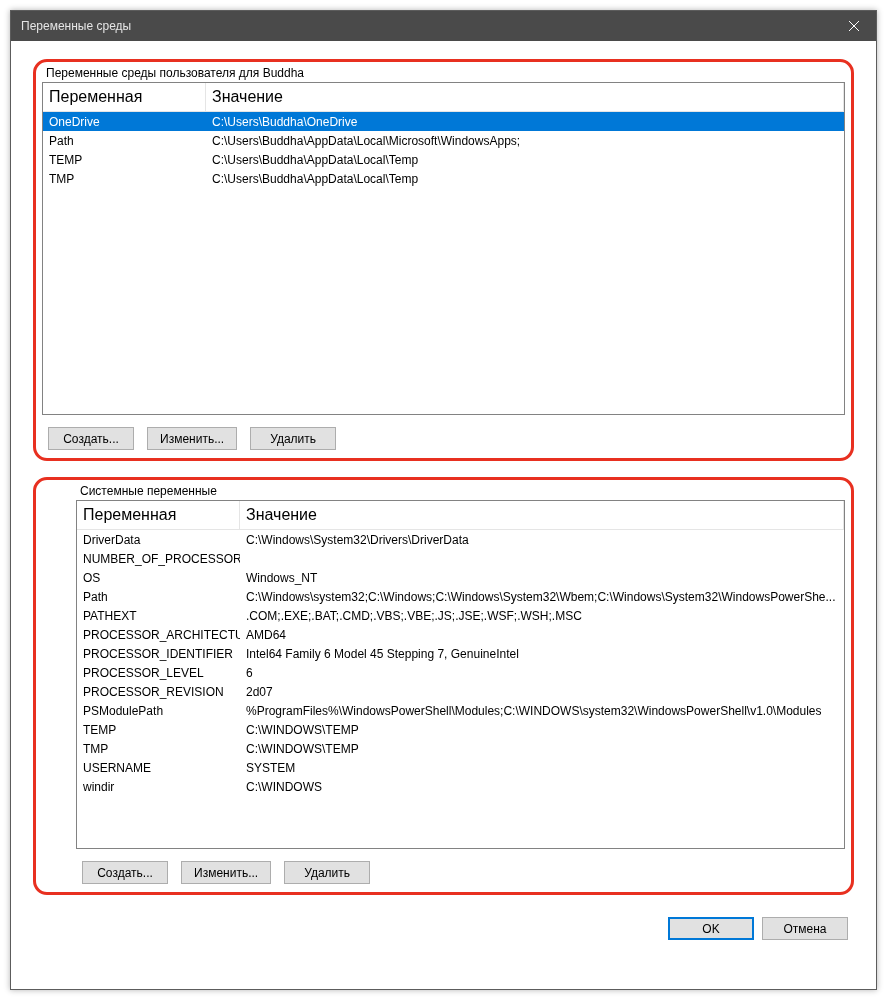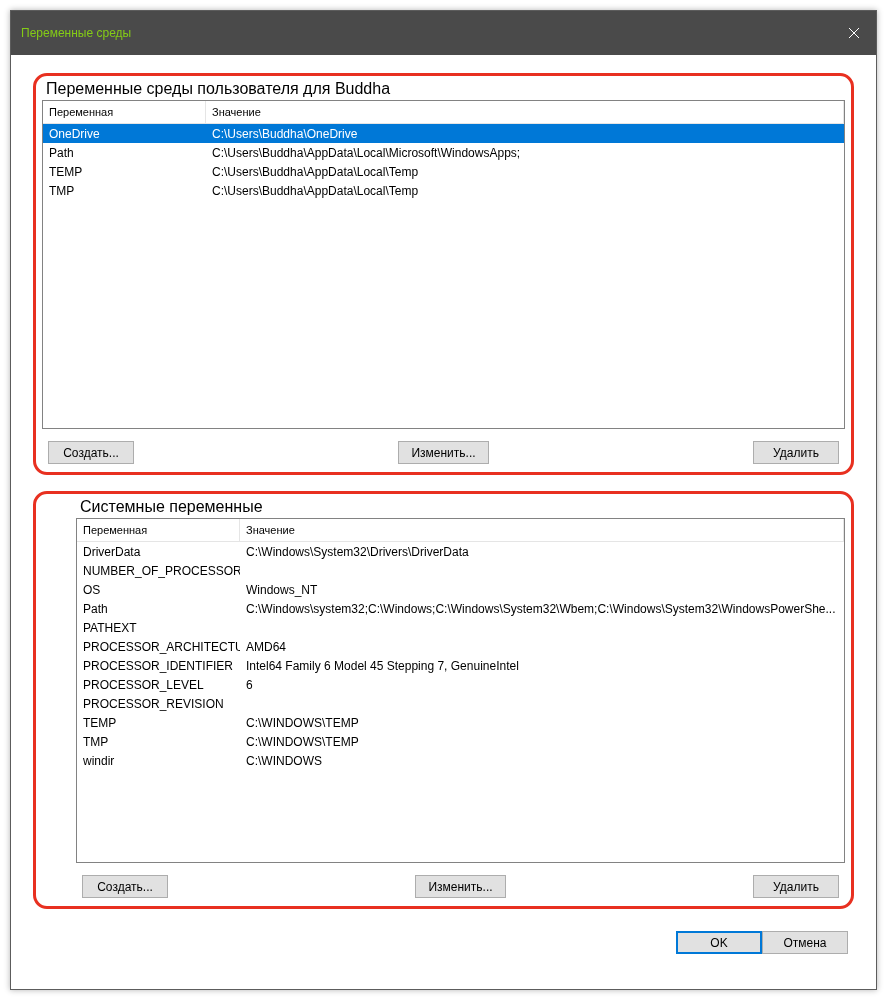--- a/index.html
+++ b/index.html
@@ -17,22 +17,22 @@
     width: 100%;
     height: 980px;
     border: 1px solid #5c5c5c;
     background: #fff;
     box-shadow: 0 0 6px rgba(0,0,0,.3);
     display: flex;
     flex-direction: column;
   }
   .titlebar {
     background: #4a4a4a;
-    color: #84cc16;
-    height: 44px;
+    color: #e5e5e5;
+    height: 30px;
     display: flex;
     align-items: center;
     justify-content: space-between;
     padding: 0 0 0 10px;
     font-size: 12px;
   }
   .titlebar .close {
     width: 45px;
     height: 30px;
     display: flex;
@@ -50,77 +50,78 @@
   .section-wrap {
     border: 3px solid #e83020;
     border-radius: 14px;
     padding: 4px 6px 6px 6px;
     display: flex;
     flex-direction: column;
   }
   .section-wrap.first { flex: 0 0 402px; }
   .section-wrap.second { flex: 0 0 418px; margin-top: 16px; padding-left: 40px; }
   .group-label {
-    font-size: 16px;
+    font-size: 12px;
     padding: 0 4px 2px 4px;
   }
   .listview {
     flex: 1;
     border: 1px solid #828282;
     background: #fff;
     overflow: hidden;
     display: flex;
     flex-direction: column;
   }
   .lv-header {
     display: flex;
     background: #fff;
     border-bottom: 1px solid #e5e5e5;
   }
   .lv-header > div {
     padding: 5px 6px;
-    font-size: 11px;
+    font-size: 16px;
     border-right: 1px solid #e5e5e5;
   }
   .col-name { width: 163px; flex: 0 0 163px; }
   .col-value { flex: 1; }
   .lv-body { flex: 1; overflow: hidden; }
   .lv-row {
     display: flex;
     height: 19px;
     align-items: center;
     font-size: 12px;
   }
   .lv-row > div { padding: 0 6px; white-space: nowrap; overflow: hidden; }
   .lv-row.selected { background: #0078d7; color: #fff; }
   .lv-row.focus { background: #f5f5f5; }
   .button-row {
     display: flex;
-    justify-content: space-between;
-    gap: 4px;
+    justify-content: flex-start;
+    gap: 13px;
     padding: 12px 6px 2px 6px;
   }
   button.win {
     min-width: 86px;
     height: 23px;
     background: #e1e1e1;
     border: 1px solid #adadad;
     font-family: inherit;
     font-size: 12px;
     padding: 0 12px;
     cursor: default;
   }
   button.win.default {
     border: 2px solid #0078d7;
     padding: 0 11px;
     height: 23px;
   }
   .bottom-buttons {
     display: flex;
     justify-content: flex-end;
+    gap: 8px;
     padding: 22px 6px 2px 6px;
   }
 </style>
 </head>
 <body>
 
 <div class="window">
   <div class="titlebar">
     <span>Переменные среды</span>
     <div class="close">
@@ -184,43 +185,53 @@
             <div class="lv-row">
               <div class="col-name">OS</div>
               <div class="col-value">Windows_NT</div>
             </div>
             <div class="lv-row">
               <div class="col-name">Path</div>
               <div class="col-value">C:\Windows\system32;C:\Windows;C:\Windows\System32\Wbem;C:\Windows\System32\WindowsPowerShe...</div>
             </div>
             <div class="lv-row">
               <div class="col-name">PATHEXT</div>
+              <div class="col-value">.COM;.EXE;.BAT;.CMD;.VBS;.VBE;.JS;.JSE;.WSF;.WSH;.MSC</div>
             </div>
             <div class="lv-row">
               <div class="col-name">PROCESSOR_ARCHITECTURE</div>
               <div class="col-value">AMD64</div>
             </div>
             <div class="lv-row">
               <div class="col-name">PROCESSOR_IDENTIFIER</div>
               <div class="col-value">Intel64 Family 6 Model 45 Stepping 7, GenuineIntel</div>
             </div>
             <div class="lv-row">
               <div class="col-name">PROCESSOR_LEVEL</div>
               <div class="col-value">6</div>
             </div>
             <div class="lv-row">
               <div class="col-name">PROCESSOR_REVISION</div>
+              <div class="col-value">2d07</div>
+            </div>
+            <div class="lv-row">
+              <div class="col-name">PSModulePath</div>
+              <div class="col-value">%ProgramFiles%\WindowsPowerShell\Modules;C:\WINDOWS\system32\WindowsPowerShell\v1.0\Modules</div>
             </div>
             <div class="lv-row">
               <div class="col-name">TEMP</div>
               <div class="col-value">C:\WINDOWS\TEMP</div>
             </div>
             <div class="lv-row">
               <div class="col-name">TMP</div>
               <div class="col-value">C:\WINDOWS\TEMP</div>
+            </div>
+            <div class="lv-row">
+              <div class="col-name">USERNAME</div>
+              <div class="col-value">SYSTEM</div>
             </div>
             <div class="lv-row">
               <div class="col-name">windir</div>
               <div class="col-value">C:\WINDOWS</div>
             </div>
           </div>
       </div>
       <div class="button-row">
         <button class="win">Создать...</button>
         <button class="win">Изменить...</button>

